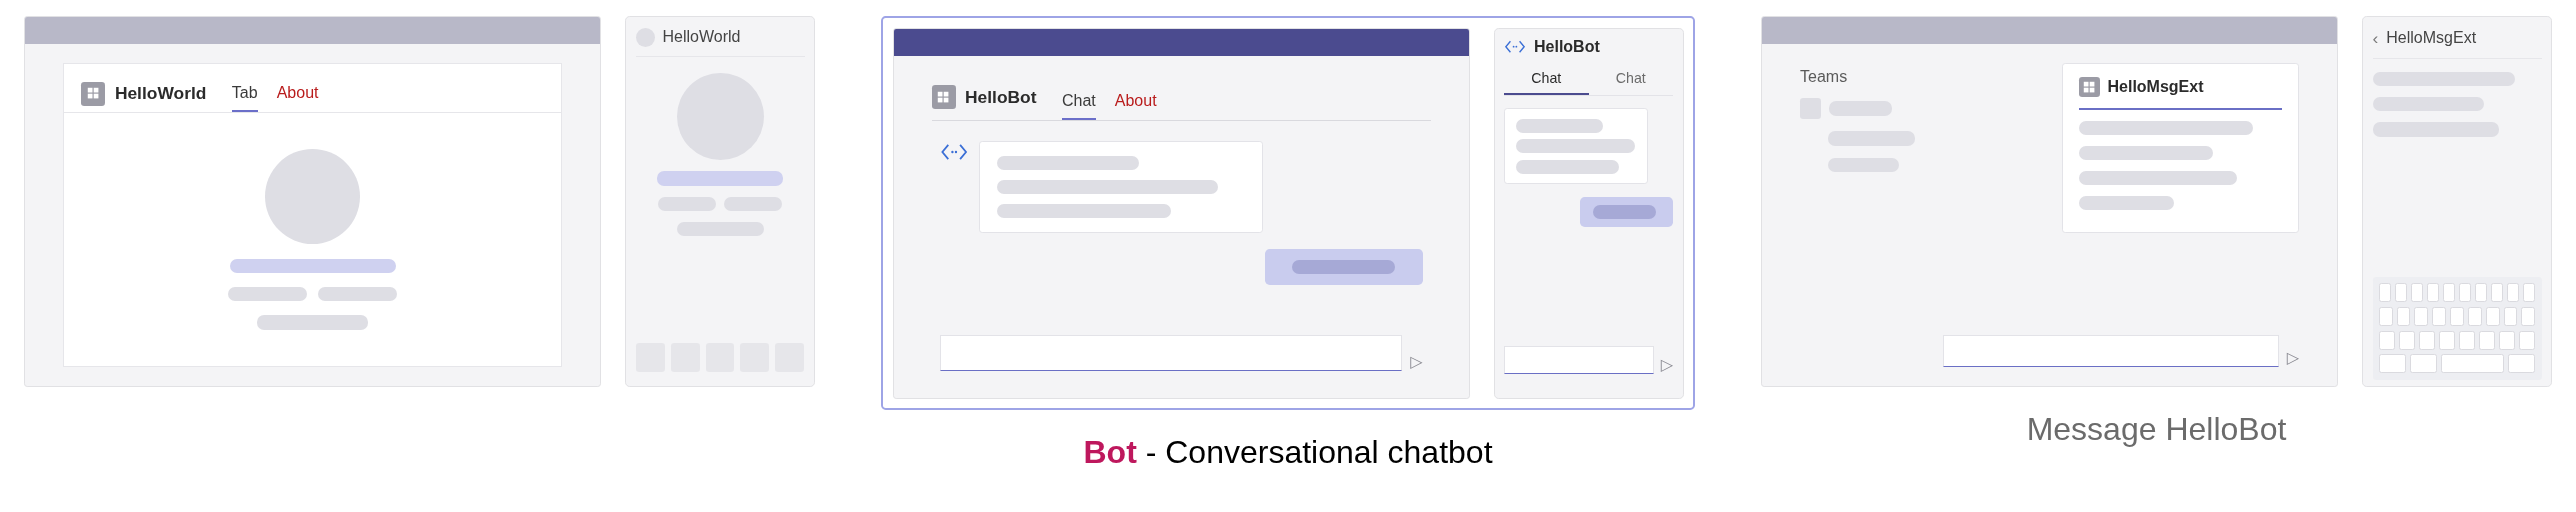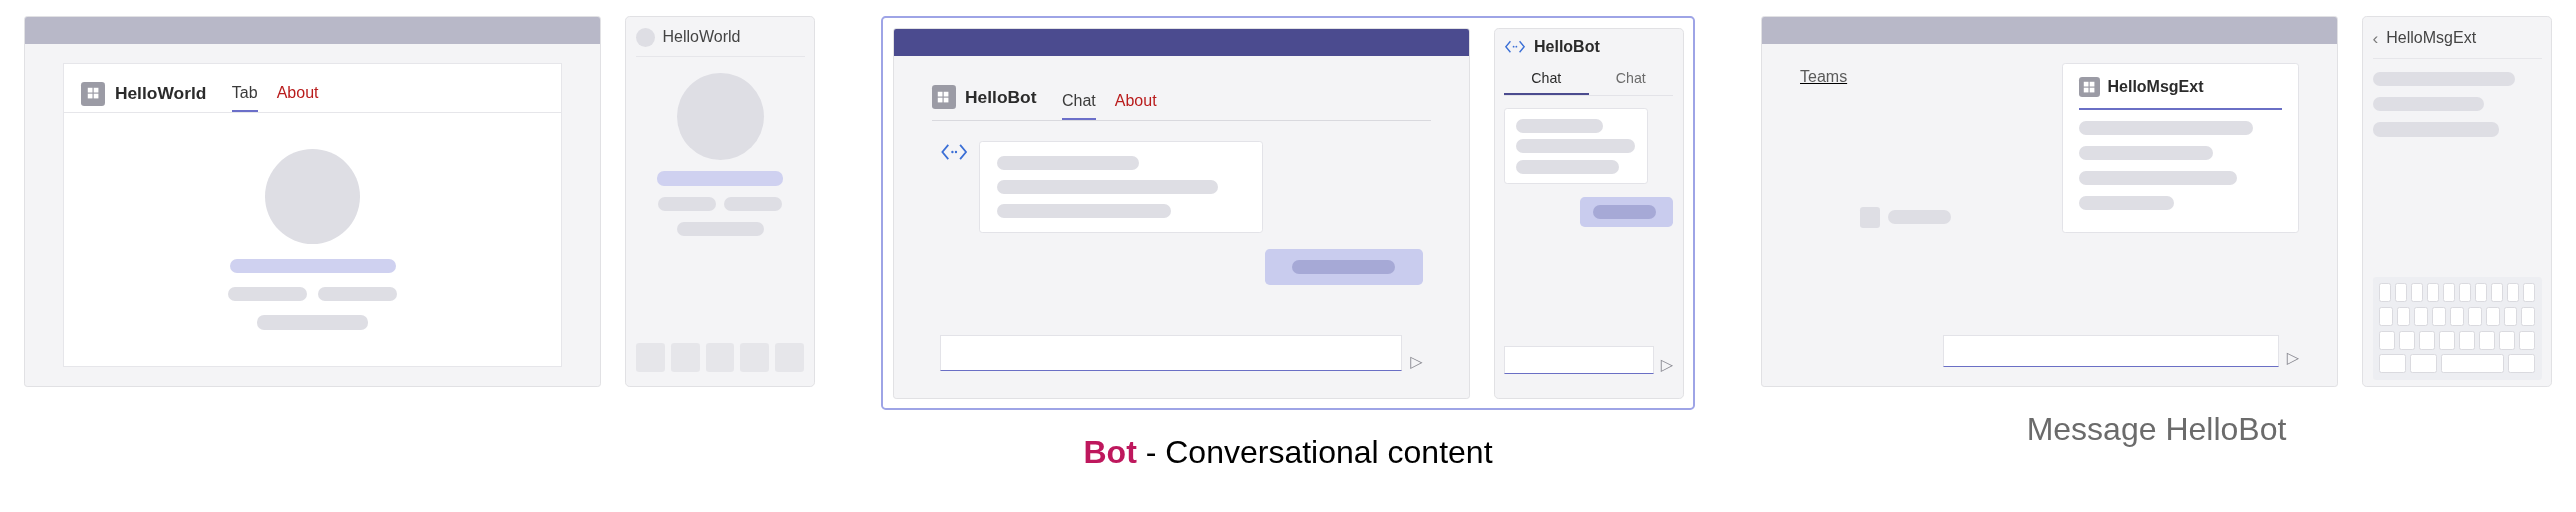--- a/index.html
+++ b/index.html
@@ -127,21 +127,21 @@
   .botmob-tabs span.active { color:#2b2b2b;border-bottom:2.4px solid #4b4b8f;}
   .botmob-body { flex:1;display:flex;flex-direction:column;gap:12.6px;padding:12.6px 0;}
   .botmob-in { background:#ffffff;border:0.8px solid #e3e3e8;border-radius:3.2px;padding:9.5px 11px;display:flex;flex-direction:column;gap:6.3px;width:85%;}
   .botmob-out { background:#c9ccee;border-radius:4.7px;padding:8px 12.6px;width:55%;align-self:flex-end;}
   .botmob-out .ph{background:#a6a9d6;}
   .botmob-compose { display:flex;align-items:flex-end;gap:6.3px;margin-top:auto;padding-bottom:4.7px;}
   .botmob-compose .compose-box { height:28.4px;}
 
   
   .ext-area { margin:19px 38px; flex:1; display:flex; gap:24px; }
-  .ext-side { width:119px;display:flex;flex-direction:row;gap:12.6px;padding-top:4.7px;text-decoration:underline;}
+  .ext-side { width:119px;display:flex;flex-direction:column;gap:12.6px;padding-top:4.7px;}
   .ext-side-title { font-size:16px;color:#5a5a5a;font-weight:500;}
   .ext-side-row1 { display:flex;gap:8px;align-items:center;}
   .ext-sq { width:20.5px;height:20.5px;background:#dedee4;border-radius:3.2px;}
   .ext-main { flex:1;display:flex;flex-direction:column;position:relative;}
   .ext-popup {
     position:absolute; right:0; top:0; width:237px;
     background:#ffffff;border:0.8px solid #e3e3e8;border-radius:3.2px;
     padding:12.6px 16px 22px 16px;display:flex;flex-direction:column;gap:11px;
   }
   .ext-popup-head { display:flex;align-items:center;gap:8px;}
@@ -302,21 +302,21 @@
           <div class="botmob-compose">
             <div class="compose-box"></div>
             <div class="send-icon">▷</div>
           </div>
         </div>
       </div>
 
     </div>
   </div>
   <div class="caption active">
-    <strong>Bot</strong><span> - Conversational content</span>
+    <strong>Bot</strong><span> - Conversational chatbot</span>
   </div>
 </div>
 
 <div class="column">
   <div class="pair">
 
     <div class="desktop-frame">
       <div class="titlebar"></div>
       <div class="ext-area">
         <div class="ext-side">

